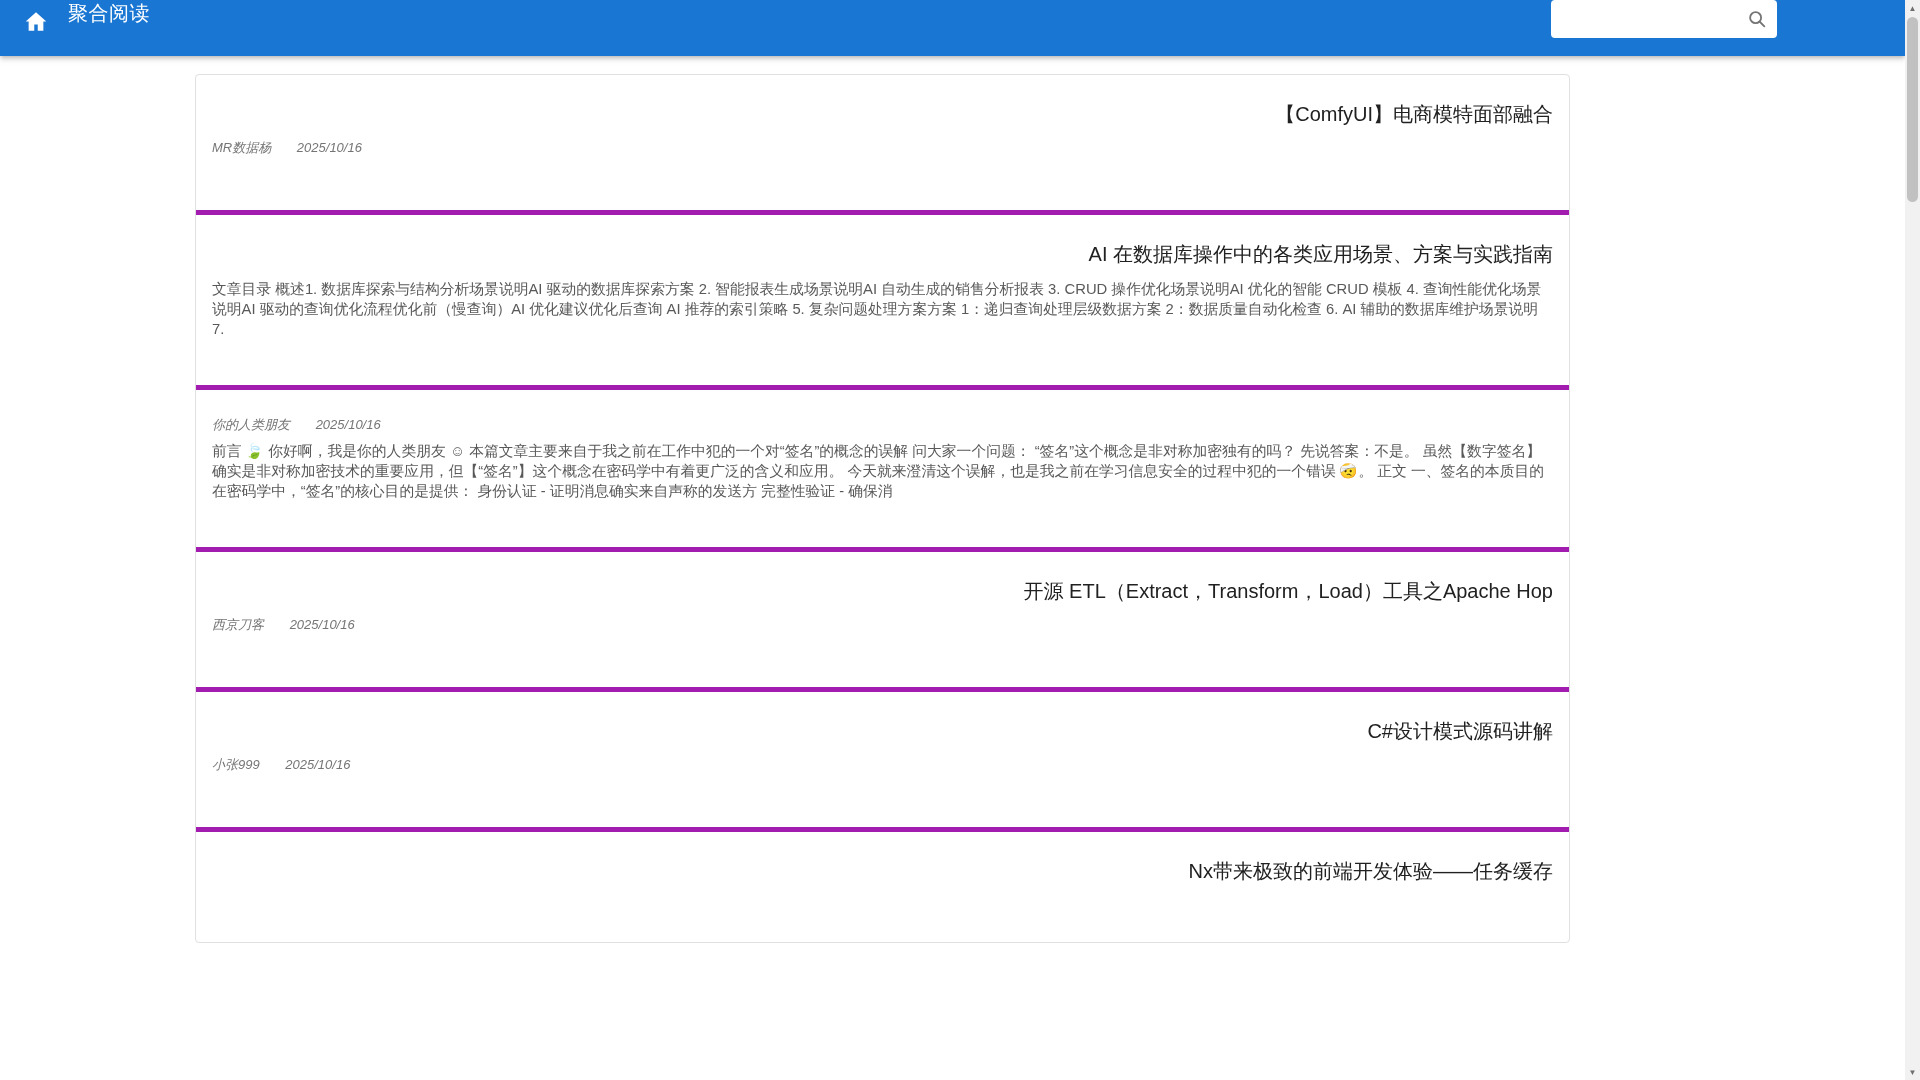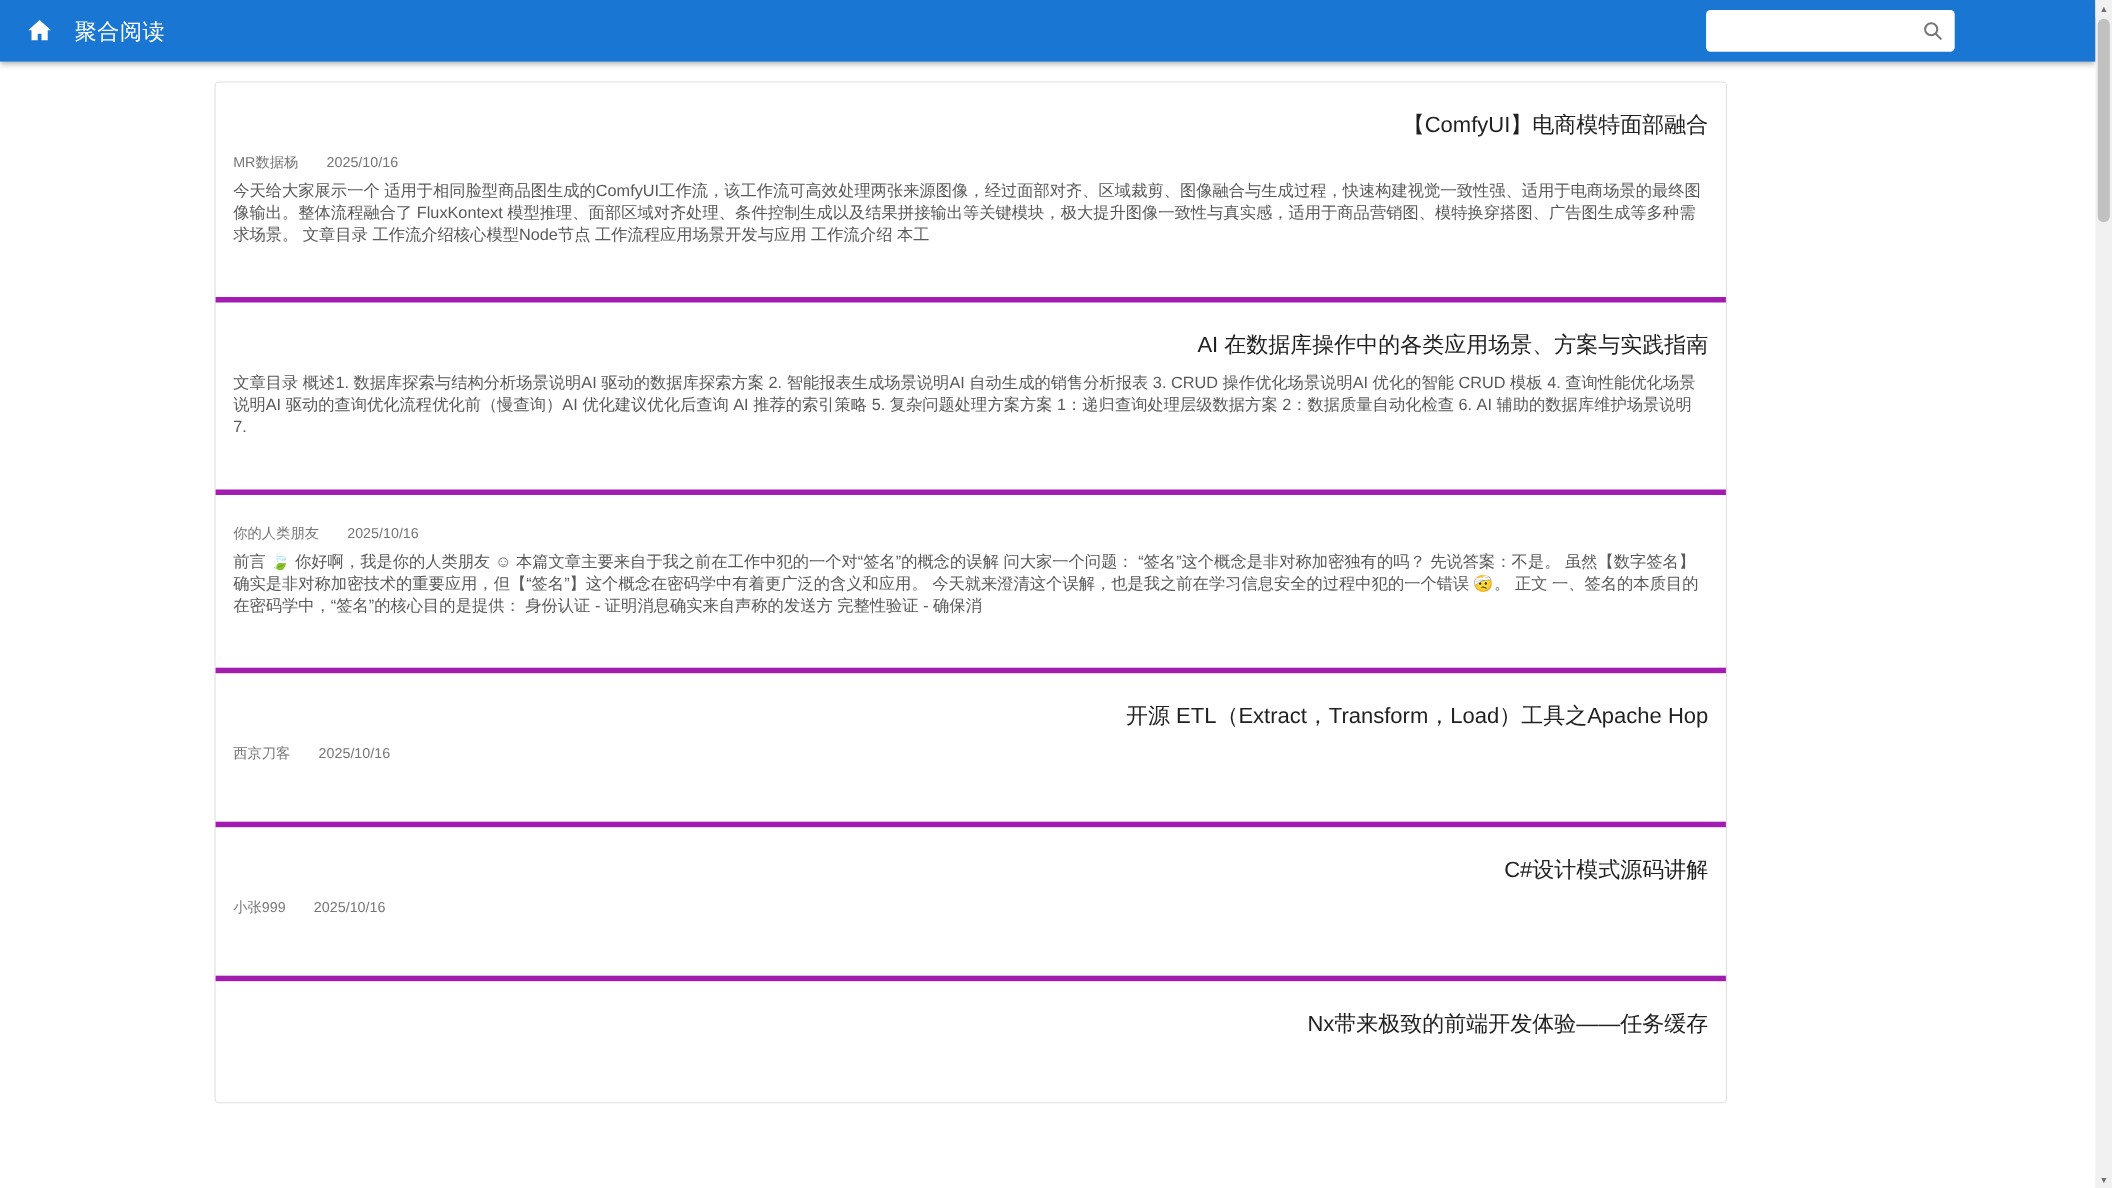--- a/index.html
+++ b/index.html
@@ -7,21 +7,21 @@
     width: 1920px; height: 1080px;
     overflow: hidden;
     background: #ffffff;
     font-family: "Liberation Sans", sans-serif;
   }
   
   .appbar {
     position: absolute; top: 0; left: 0;
     width: 1905px; height: 56px;
     background: #1976d2;
-    display: flex; align-items: center;
+    display: flex; align-items: flex-start;
     padding: 0 16px 0 14px;
     box-shadow: 0 2px 4px -1px rgba(0,0,0,.2), 0 4px 5px 0 rgba(0,0,0,.12);
     z-index: 5;
   }
   .home-btn {
     width: 44px; height: 44px;
     border: none; background: transparent;
     display: flex; align-items: center; justify-content: center;
     cursor: pointer; border-radius: 50%;
   }
@@ -58,20 +58,21 @@
   }
   .article { padding: 26px 16px 46px 16px; cursor: pointer; }
   .article + .article { border-top: 5px solid #a21caf; }
   .article-title {
     font-size: 20px; font-weight: 500; color: #212121;
     line-height: 26px; margin-bottom: 12px; text-align: right;
   }
   .article-meta {
     font-size: 13px; color: #757575; line-height: 17px;
     margin-bottom: 8px;
+    font-style: italic;
   }
   .article-meta .date { margin-left: 22px; }
   .article-summary {
     font-size: 14.8px; color: #595959; line-height: 20px;
     white-space: pre-wrap;
     display: -webkit-box; -webkit-line-clamp: 3; -webkit-box-orient: vertical;
     overflow: hidden;
     max-height: 60px;
   }
   
@@ -121,21 +122,20 @@
   </div>
 </header>
 
 <main class="content">
   <article class="article">
     <h2 class="article-title">【ComfyUI】电商模特面部融合</h2>
     <div class="article-meta">
       <span class="author">MR数据杨</span>
       <span class="date">2025/10/16</span>
     </div>
-    <p class="article-summary">今天给大家展示一个 适用于相同脸型商品图生成的ComfyUI工作流，该工作流可高效处理两张来源图像，经过面部对齐、区域裁剪、图像融合与生成过程，快速构建视觉一致性强、适用于电商场景的最终图像输出。整体流程融合了 FluxKontext 模型推理、面部区域对齐处理、条件控制生成以及结果拼接输出等关键模块，极大提升图像一致性与真实感，适用于商品营销图、模特换穿搭图、广告图生成等多种需求场景。 文章目录 工作流介绍核心模型Node节点 工作流程应用场景开发与应用 工作流介绍 本工</p>
   </article>
 
   <article class="article">
     <h2 class="article-title">AI 在数据库操作中的各类应用场景、方案与实践指南</h2>
     <p class="article-summary">文章目录 概述1. 数据库探索与结构分析场景说明AI 驱动的数据库探索方案 2. 智能报表生成场景说明AI 自动生成的销售分析报表 3. CRUD 操作优化场景说明AI 优化的智能 CRUD 模板 4. 查询性能优化场景说明AI 驱动的查询优化流程优化前（慢查询）AI 优化建议优化后查询 AI 推荐的索引策略 5. 复杂问题处理方案方案 1：递归查询处理层级数据方案 2：数据质量自动化检查 6. AI 辅助的数据库维护场景说明 7.</p>
   </article>
 
   <article class="article">
     <div class="article-meta">
       <span class="author">你的人类朋友</span>

